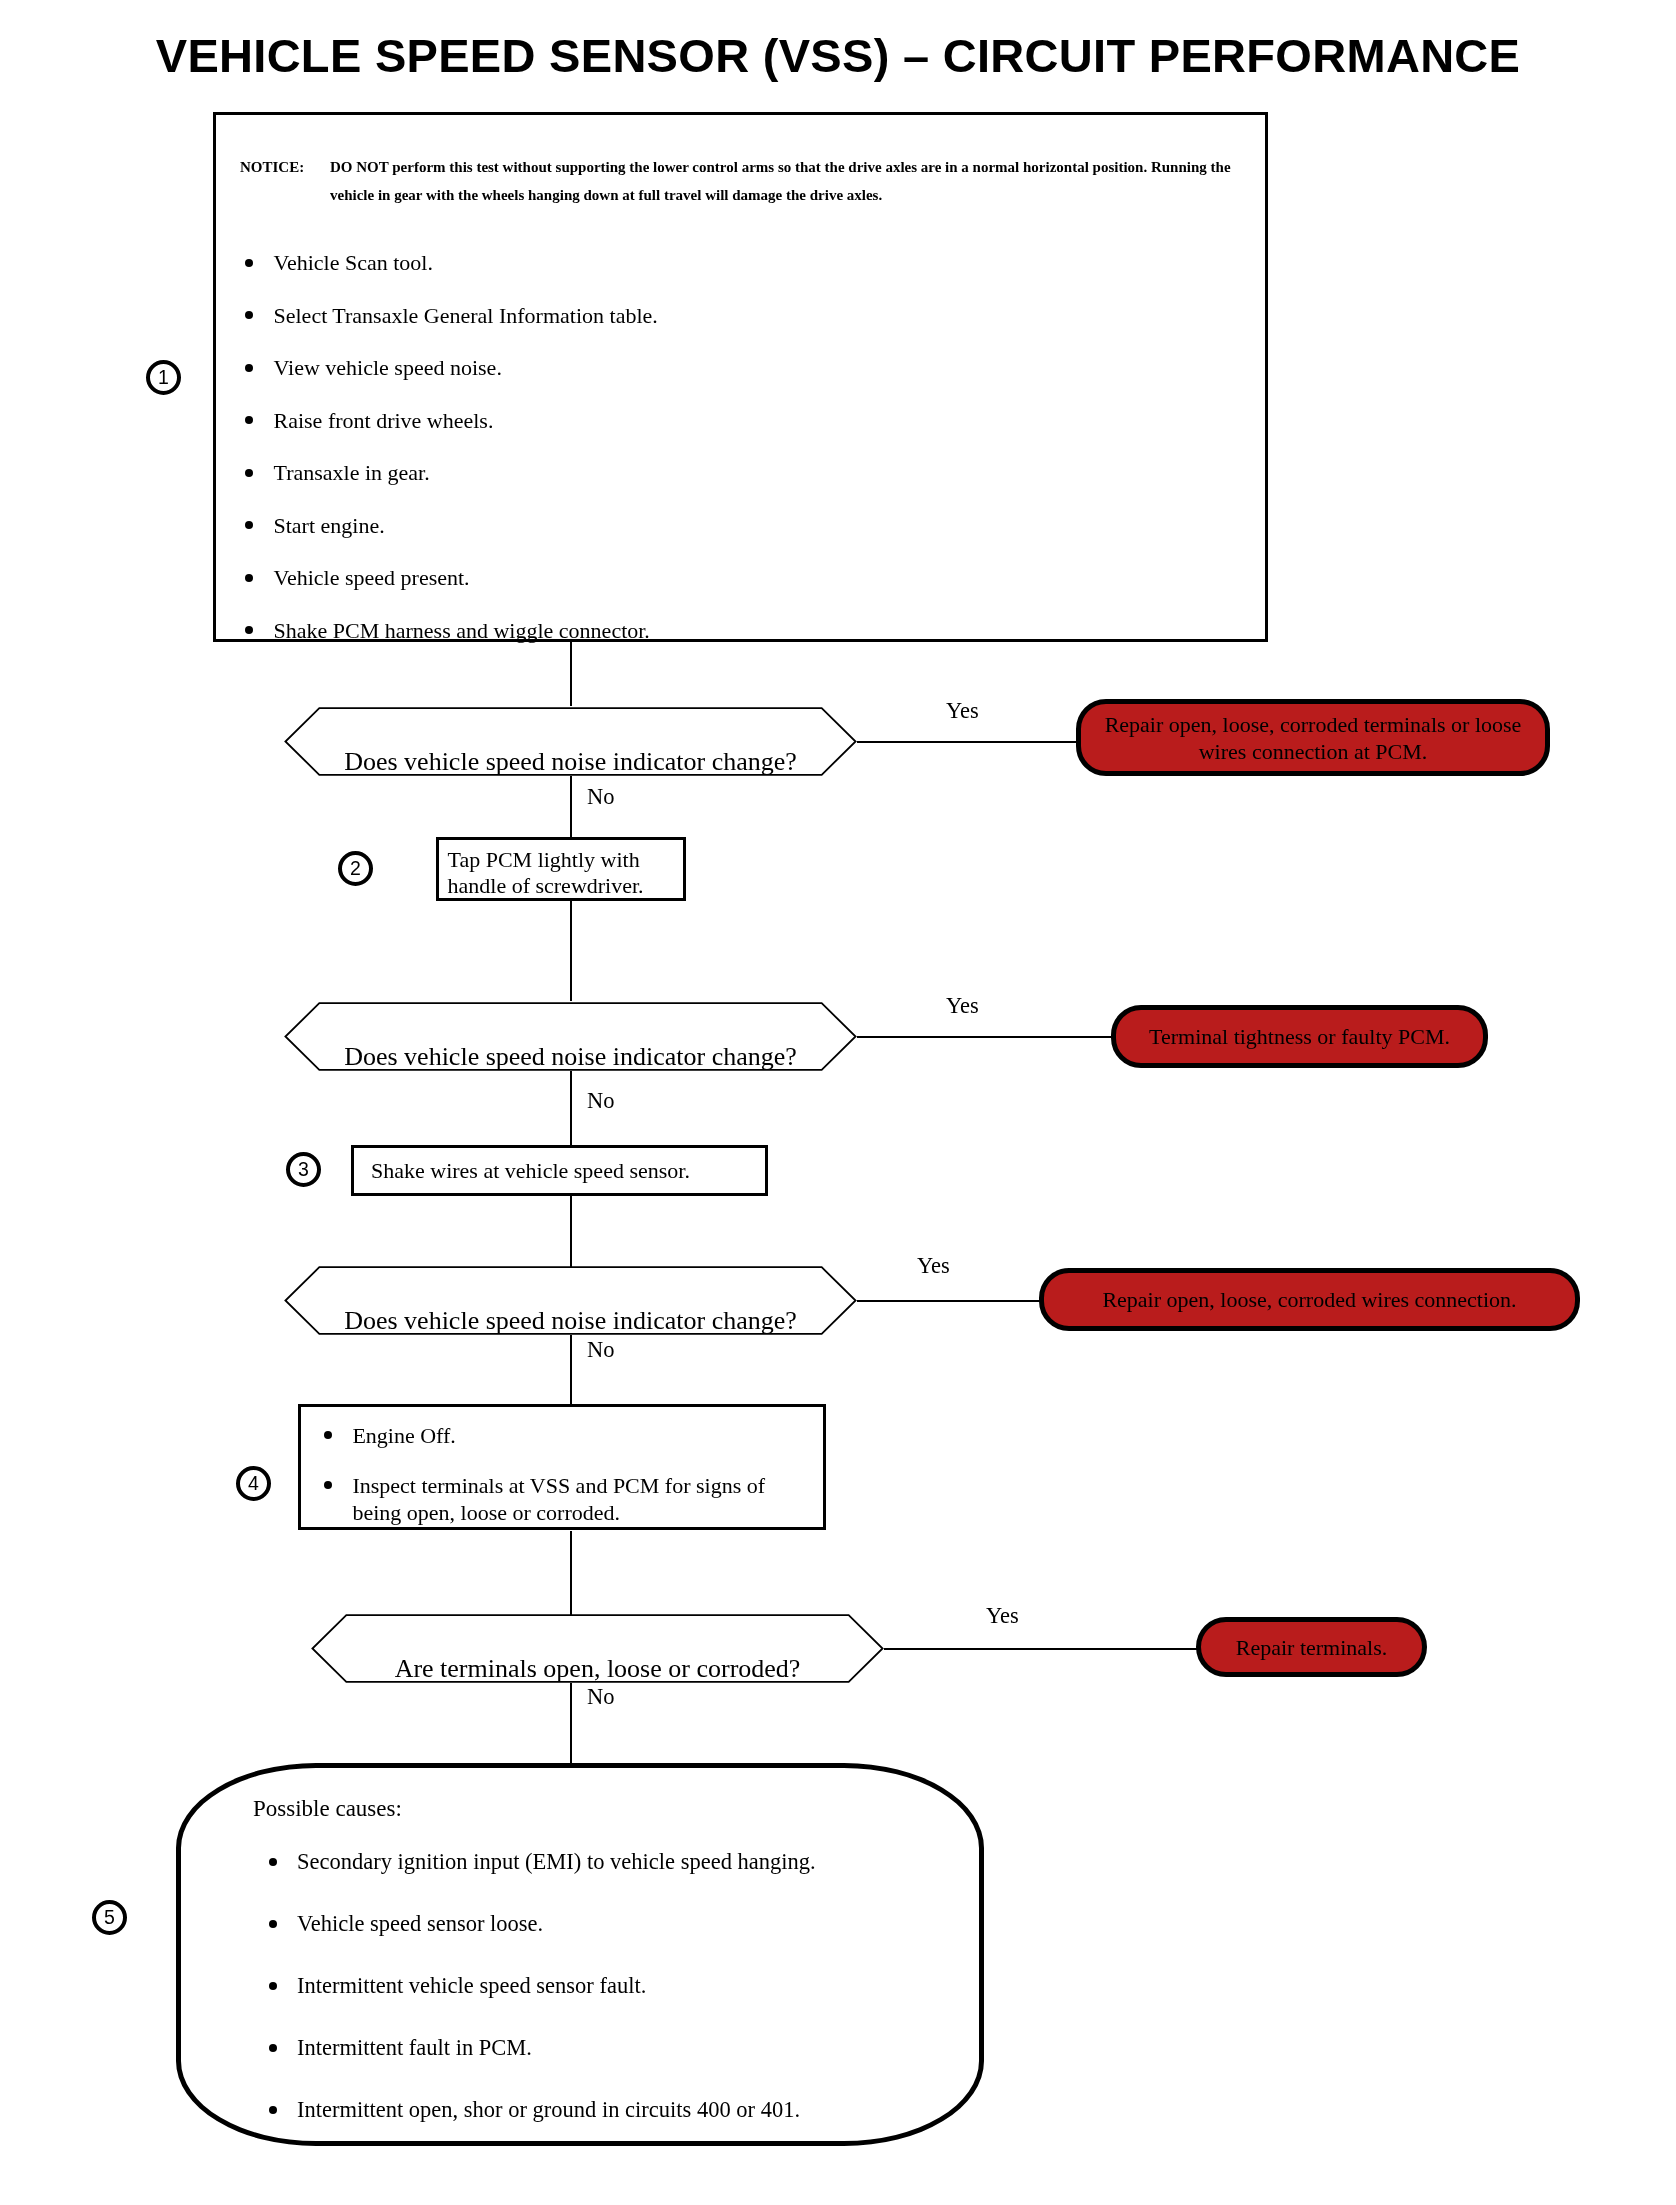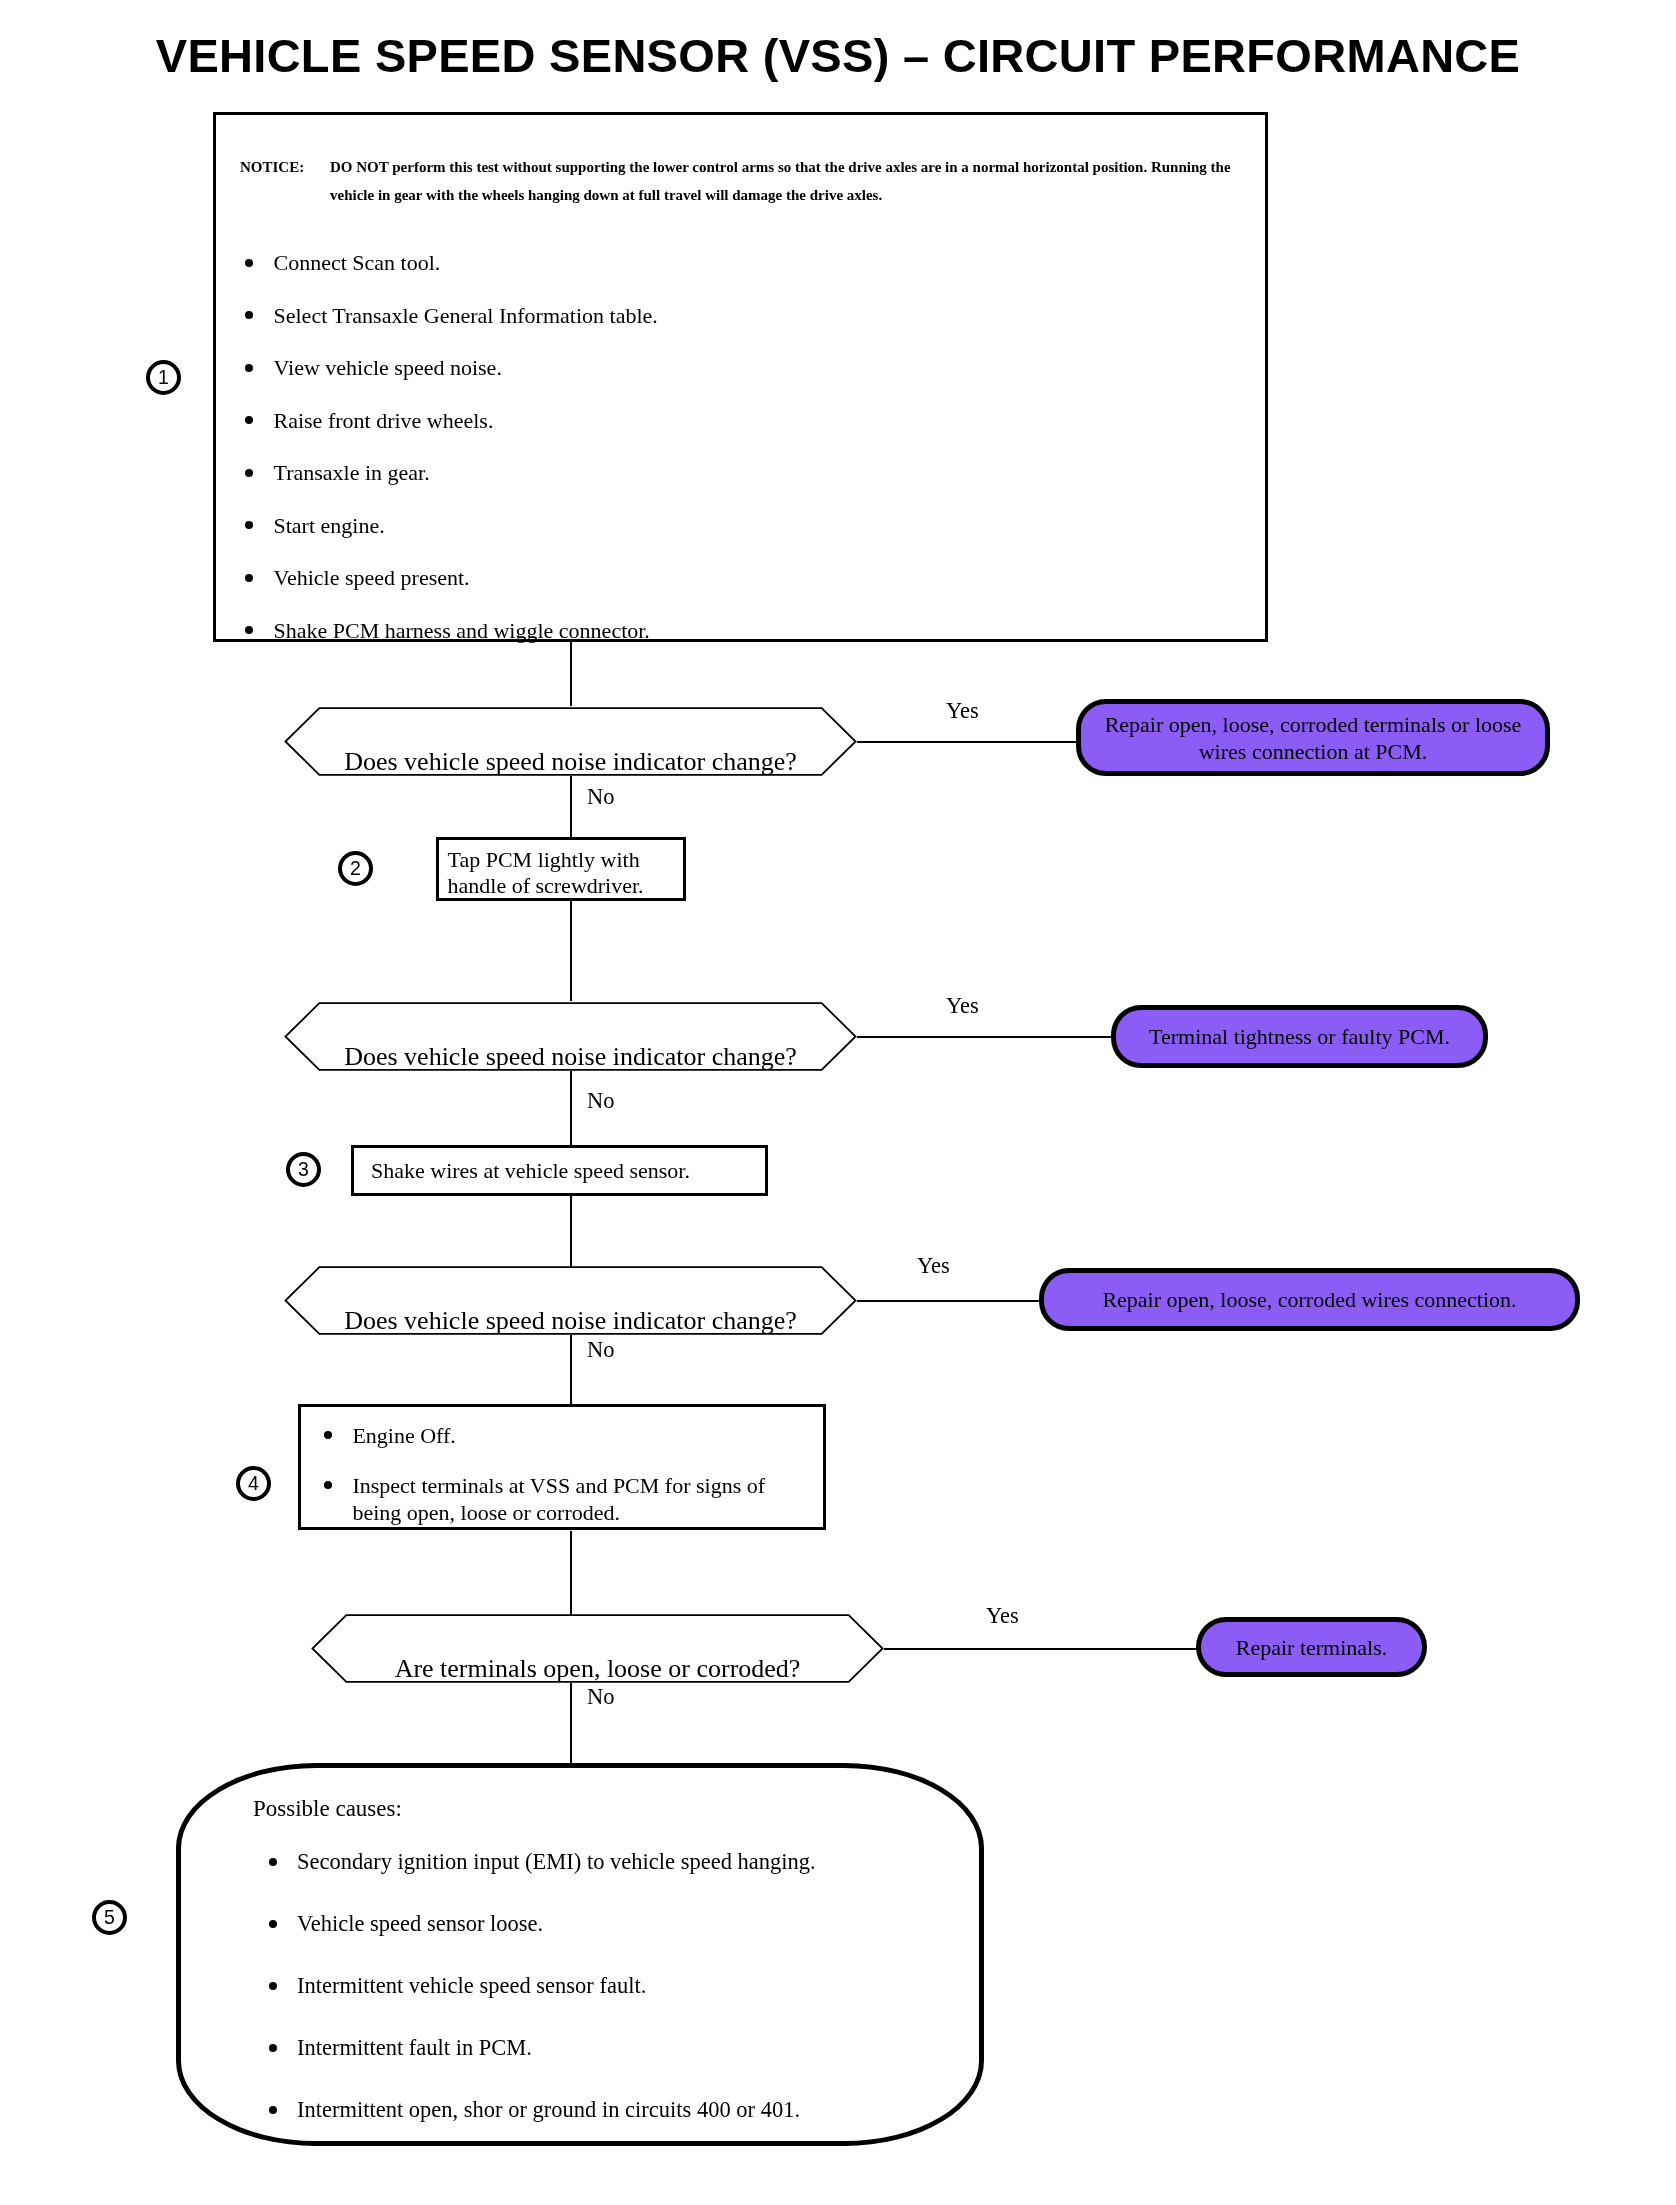--- a/index.html
+++ b/index.html
@@ -113,21 +113,21 @@
   #hex2{ left:283px; top:1002px; }
   #hex3{ left:283px; top:1266px; }
   #hex4{ left:310px; top:1614px; }
 
   
   .term{
     position:absolute;
     box-sizing:border-box;
     border:5.5px solid #000;
     border-radius:30px;
-    background:#8b5cf6;
+    background:#b91c1c;
     display:flex; align-items:center; justify-content:center;
     text-align:center;
   }
   .term .ttxt{ font-size:22px; line-height:27px; padding:0 13.4px; }
 
   #term1{ left:1076px; top:699px; width:474px; height:77px; }
   #term2{ left:1111px; top:1005px; width:377px; height:63px; }
   #term3{ left:1039px; top:1268px; width:541px; height:63px; }
   #term4{ left:1196px; top:1617px; width:231px; height:60px; }
 
@@ -186,21 +186,21 @@
   <div class="title">VEHICLE SPEED SENSOR (VSS) – CIRCUIT PERFORMANCE</div>
 
   <div class="numcircle" id="num1">1</div>
 
   <div class="pbox" id="step1box">
     <div class="notice">
       <span class="nlabel">NOTICE:</span>
       <span class="ntext">DO NOT perform this test without supporting the lower control arms so that the drive axles are in a normal horizontal position. Running the vehicle in gear with the wheels hanging down at full travel will damage the drive axles.</span>
     </div>
     <ul class="blist" id="step1list">
-      <li>Connect Scan tool.</li>
+      <li>Vehicle Scan tool.</li>
       <li>Select Transaxle General Information table.</li>
       <li>View vehicle speed noise.</li>
       <li>Raise front drive wheels.</li>
       <li>Transaxle in gear.</li>
       <li>Start engine.</li>
       <li>Vehicle speed present.</li>
       <li>Shake PCM harness and wiggle connector.</li>
     </ul>
   </div>
 

